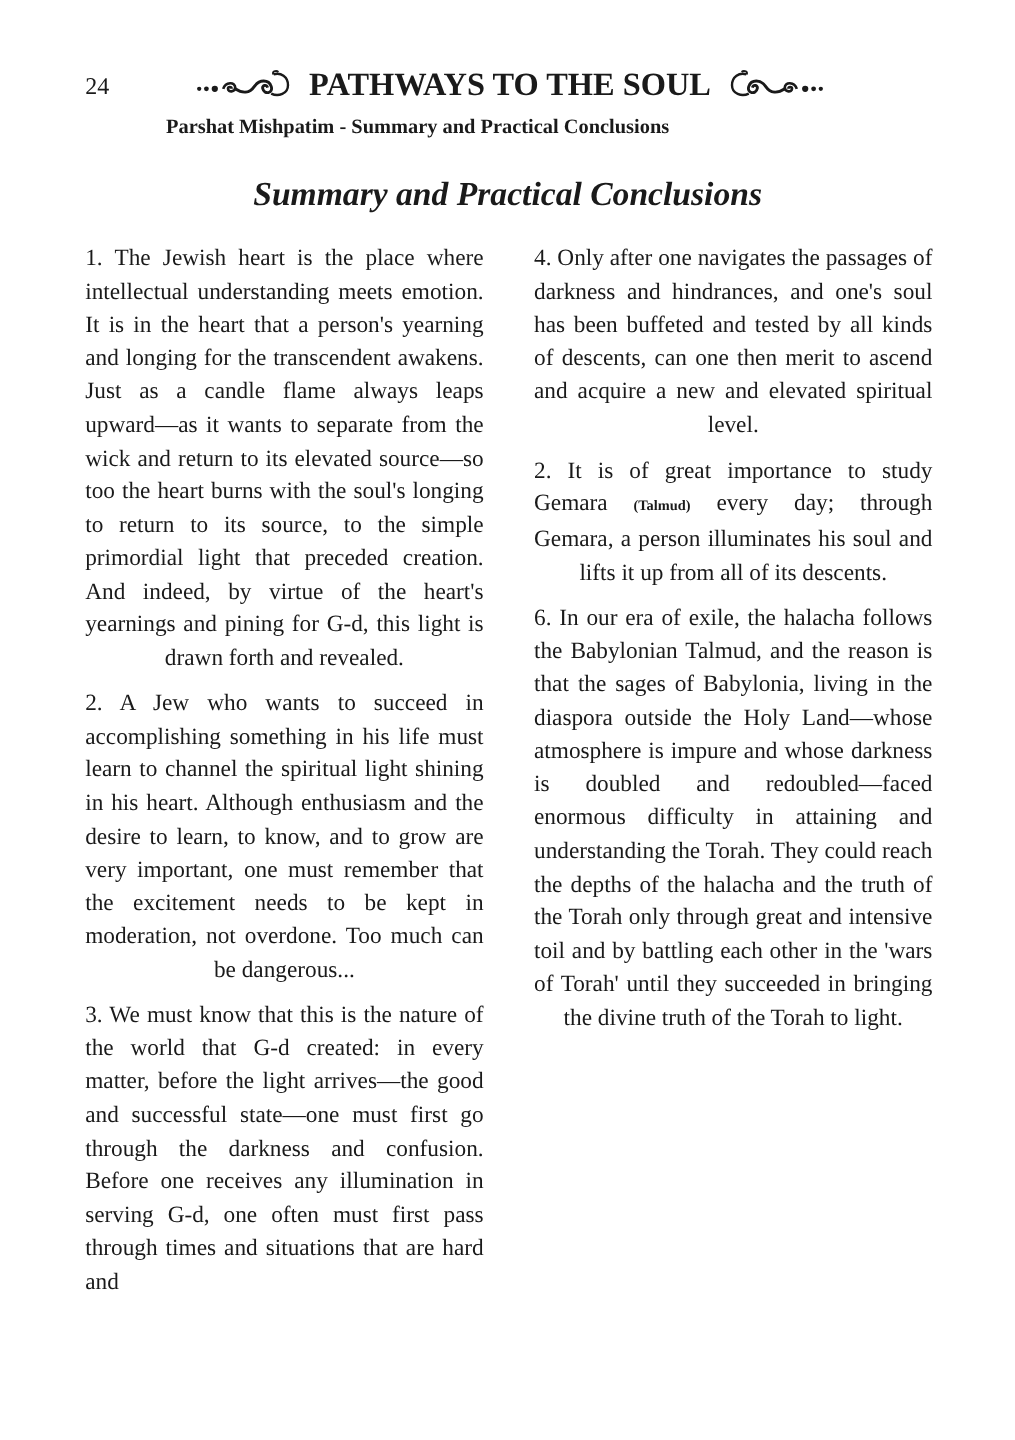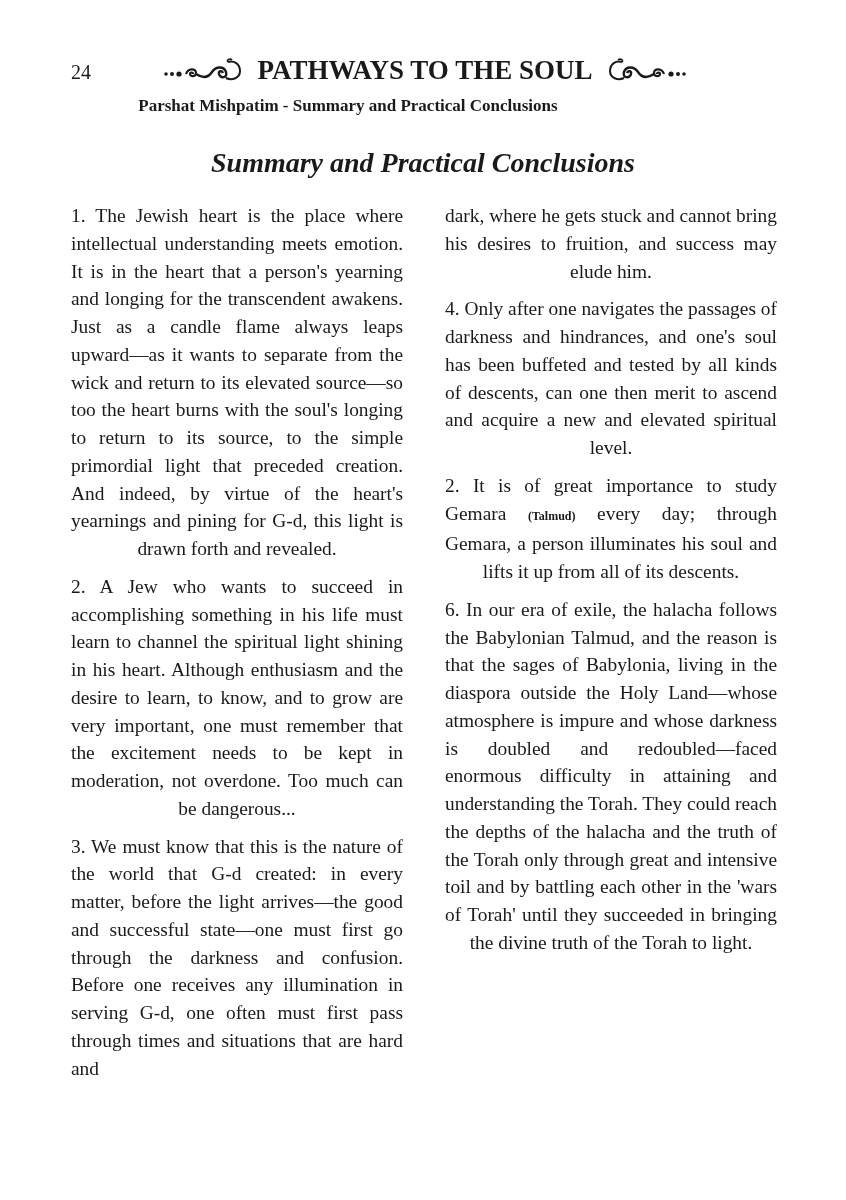--- a/index.html
+++ b/index.html
@@ -119,17 +119,16 @@
 
 <h1 class="section-title" style="margin:0;">Summary and Practical Conclusions</h1>
 
 <div class="column col-left">
   <p class="para">1. The Jewish heart is the place where intellectual understanding meets emotion. It is in the heart that a person's yearning and longing for the transcendent awakens. Just as a candle flame always leaps upward—as it wants to separate from the wick and return to its elevated source—so too the heart burns with the soul's longing to return to its source, to the simple primordial light that preceded creation. And indeed, by virtue of the heart's yearnings and pining for G-d, this light is drawn forth and revealed.</p>
   <p class="para">2. A Jew who wants to succeed in accomplishing something in his life must learn to channel the spiritual light shining in his heart. Although enthusiasm and the desire to learn, to know, and to grow are very important, one must remember that the excitement needs to be kept in moderation, not overdone. Too much can be dangerous...</p>
   <p class="para nolast">3. We must know that this is the nature of the world that G-d created: in every matter, before the light arrives—the good and successful state—one must first go through the darkness and confusion. Before one receives any illumination in serving G-d, one often must first pass through times and situations that are hard and</p>
 </div>
 
 <div class="column col-right">
-  <p class="para">dark, where he gets stuck and cannot bring his desires to fruition, and success may elude him.</p>
   <p class="para">4. Only after one navigates the passages of darkness and hindrances, and one's soul has been buffeted and tested by all kinds of descents, can one then merit to ascend and acquire a new and elevated spiritual level.</p>
   <p class="para"><span>2. It is of great importance to study Gemara </span><span class="small">(Talmud)</span><span> every day; through Gemara, a person illuminates his soul and lifts it up from all of its descents.</span></p>
   <p class="para">6. In our era of exile, the halacha follows the Babylonian Talmud, and the reason is that the sages of Babylonia, living in the diaspora outside the Holy Land—whose atmosphere is impure and whose darkness is doubled and redoubled—faced enormous difficulty in attaining and understanding the Torah. They could reach the depths of the halacha and the truth of the Torah only through great and intensive toil and by battling each other in the 'wars of Torah' until they succeeded in bringing the divine truth of the Torah to light.</p>
 </div>
 
 </body></html>

